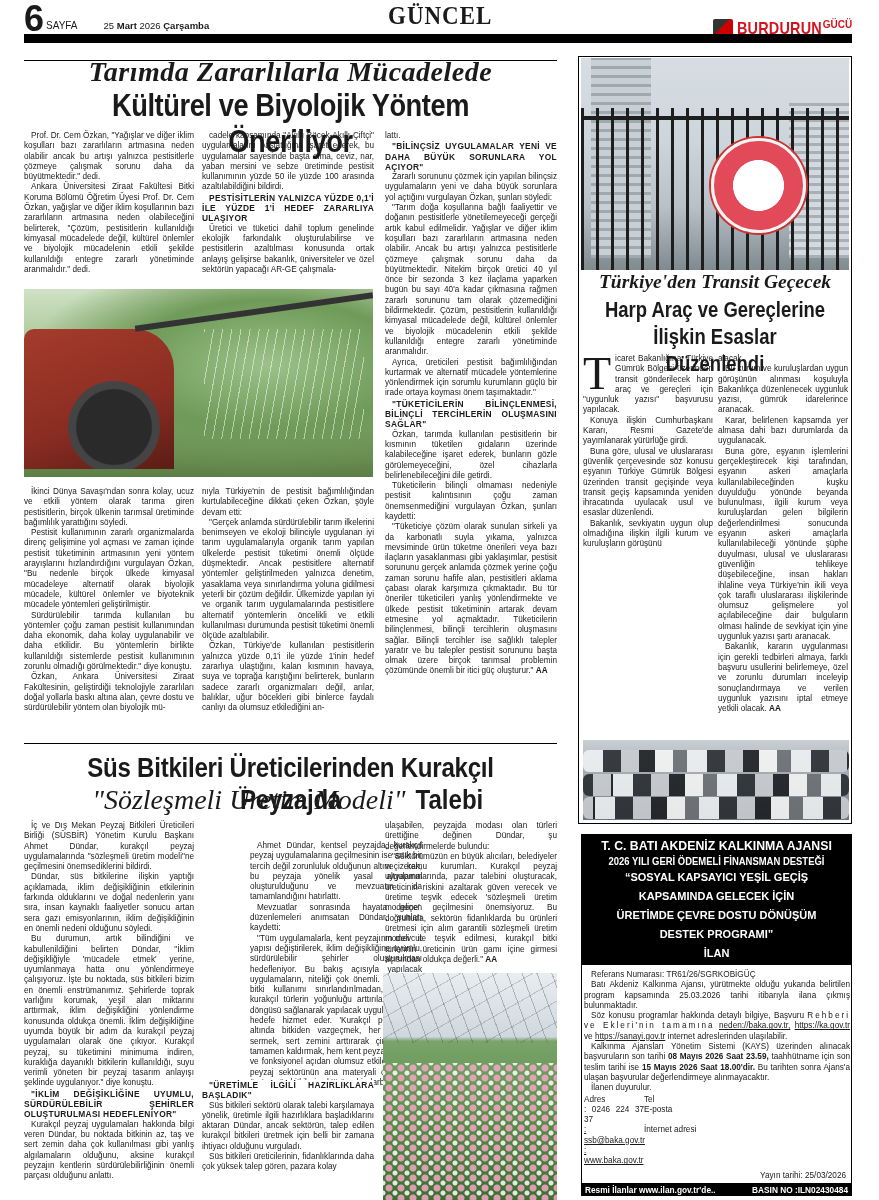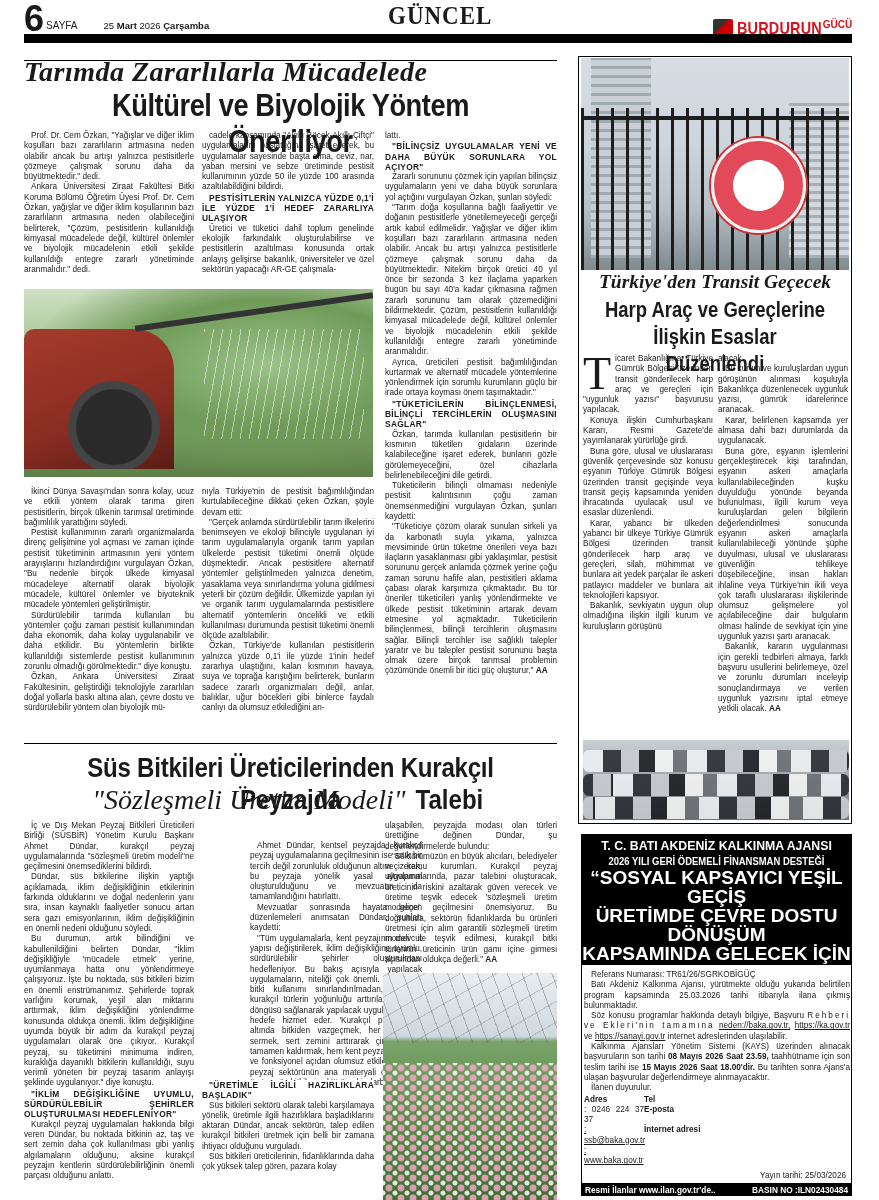--- a/index.html
+++ b/index.html
@@ -14,21 +14,21 @@
   .date b { font-weight: 700; }
   .section { position: absolute; left: 388px; top: 4px; font-family: "Liberation Serif", serif; font-weight: 900; font-size: 23px; letter-spacing: 1px; transform: scaleY(1.05); }
   .logo { position: absolute; left: 713px; top: 19px; height: 26px; display: flex; }
   .logo-badge { width: 20px; height: 22px; background: linear-gradient(135deg,#333 40%,#c00 40%); border-radius: 2px; margin-right: 4px; }
   .logo-text { color: #d6131c; font-weight: 700; font-size: 17px; letter-spacing: 0.2px; font-family: "Liberation Sans", sans-serif; transform: scaleX(0.85); transform-origin: left; }
   .logo-sub { color: #d6131c; font-weight: 700; font-size: 10px; margin-left: -14px; }
   .bar-thick { position: absolute; left: 24px; top: 34px; width: 828px; height: 9px; background: #000; }
   .bar-thin { position: absolute; left: 24px; top: 60px; width: 533px; height: 1px; background: #000; }
 
   
-  .headline-1a { position: absolute; left: 24px; top: 56px; width: 533px; font-family: "Liberation Serif", serif; font-style: italic; font-weight: 700; font-size: 28px; letter-spacing: 0.5px; }
+  .headline-1a { position: absolute; left: 24px; top: 56px; width: 533px; text-align: center; font-family: "Liberation Serif", serif; font-style: italic; font-weight: 700; font-size: 28px; letter-spacing: 0.5px; }
   .headline-1b { position: absolute; left: 24px; top: 88px; width: 533px; text-align: center; font-family: "Liberation Sans", sans-serif; font-weight: 700; font-size: 31px; letter-spacing: -0.5px; transform: scaleX(0.88); transform-origin: center; }
 
   .col { position: absolute; font-size: 8.2px; line-height: 10.3px; text-align: justify; }
   .col p { text-indent: 7px; }
   .col .sub { font-weight: 700; font-size: 8.4px; letter-spacing: 0.3px; text-indent: 7px; }
   .col .sig { font-weight: 700; }
 
   .photo-tractor { position: absolute; left: 24px; top: 289px; width: 349px; height: 188px; background:
       radial-gradient(ellipse at 70% 40%, #9cc28a 0%, #6f9a58 40%, transparent 70%),
       linear-gradient(180deg,#cfe1c4 0%,#98b983 45%,#5c7f46 100%); overflow: hidden; }
@@ -63,27 +63,27 @@
   .dropcap { float: left; font-family: "Liberation Serif", serif; font-size: 46px; line-height: 36px; margin: 2px 4px 0 0; font-weight: 400; }
 
   .photo-cars { position: absolute; left: 583px; top: 740px; width: 266px; height: 80px; background: linear-gradient(180deg,#c9cfd3 0%,#b8bfc4 20%,#6f767a 100%); overflow: hidden; }
   .cars-row { position: absolute; left: 0; width: 100%; height: 22px; background: repeating-linear-gradient(90deg,#eef0f2 0 20px,#2a2d31 20px 38px,#c9ccd0 38px 56px,#1c1e21 56px 72px,#f5f5f5 72px 90px,#6b6f73 90px 104px); border-radius: 6px; opacity: 0.9; }
 
   
   .ad-box { position: absolute; left: 581px; top: 834px; width: 271px; height: 362px; border: 1.2px solid #000; background: #fff; }
   .ad-head { position: absolute; left: 581px; top: 834px; width: 271px; height: 131px; background: #000; color: #fff; text-align: center; font-weight: 700; padding-top: 4px; }
   .ad-head .l1 { font-size: 12.3px; line-height: 16px; }
   .ad-head .l2 { font-size: 11px; line-height: 14px; transform: scaleX(0.86); }
-  .ad-head .l3 { font-size: 19px; line-height: 19px; }
+  .ad-head .l3 { font-size: 11px; line-height: 19px; }
   .ad-body { position: absolute; left: 584px; top: 970px; width: 266px; font-size: 8.2px; line-height: 10.3px; text-align: justify; }
   .ad-body p { text-indent: 7px; }
   .ad-body .link { text-decoration: underline; color: #1a1a1a; }
   .ad-body .spaced { letter-spacing: 2px; }
   .ad-table { display: grid; grid-template-columns: 60px 1fr; font-size: 8.2px; line-height: 10.3px; margin-top: 1px; }
-  .ad-table .k { font-weight: 700; }
+  .ad-table .k { font-weight: 400; }
   .ad-date { text-align: right; margin-top: 4px; padding-right: 4px; }
   .ad-foot { position: absolute; left: 581px; top: 1183px; width: 271px; height: 13px; background: #000; color: #fff; font-size: 8.3px; font-weight: 700; display: flex; justify-content: space-between; align-items: center; padding: 0 4px; }
 </style>
 </head>
 <body>
 
 <div class="masthead">
   <span class="page-num">6</span>
   <span class="page-label">SAYFA</span>
   <span class="date">
@@ -190,21 +190,20 @@
 <div class="headline-3a">Türkiye'den Transit Geçecek</div>
 <div class="headline-3b">
   <div>Harp Araç ve Gereçlerine</div>
   <div>İlişkin Esaslar Düzenlendi</div>
 </div>
 
 <div class="col" style="left:583px; top:354px; width:130px;">
   <p style="text-indent:0"><span class="dropcap">T</span><span>icaret Bakanlığına, Türkiye Gümrük Bölgesi üzerinden transit gönderilecek harp araç ve gereçleri için "uygunluk yazısı" başvurusu yapılacak.</span></p>
   <p>Konuya ilişkin Cumhurbaşkanı Kararı, Resmi Gazete'de yayımlanarak yürürlüğe girdi.</p>
   <p>Buna göre, ulusal ve uluslararası güvenlik çerçevesinde söz konusu eşyanın Türkiye Gümrük Bölgesi üzerinden transit geçişinde veya transit geçiş kapsamında yeniden ihracatında uyulacak usul ve esaslar düzenlendi.</p>
-  <p>Karar, yabancı bir ülkeden yabancı bir ülkeye Türkiye Gümrük Bölgesi üzerinden transit gönderilecek harp araç ve gereçleri, silah, mühimmat ve bunlara ait yedek parçalar ile askeri patlayıcı maddeler ve bunlara ait teknolojileri kapsıyor.</p>
   <p>Bakanlık, sevkiyatın uygun olup olmadığına ilişkin ilgili kurum ve kuruluşların görüşünü</p>
 </div>
 <div class="col" style="left:718px; top:354px; width:130px;">
   <p style="text-indent:0">alacak.</p>
   <p>Bu kurum ve kuruluşlardan uygun görüşünün alınması koşuluyla Bakanlıkça düzenlenecek uygunluk yazısı, gümrük idarelerince aranacak.</p>
   <p>Karar, belirlenen kapsamda yer almasa dahi bazı durumlarda da uygulanacak.</p>
   <p>Buna göre, eşyanın işlemlerini gerçekleştirecek kişi tarafından, eşyanın askeri amaçlarla kullanılabileceğinden kuşku duyulduğu yönünde beyanda bulunulması, ilgili kurum veya kuruluşlardan gelen bilgilerin değerlendirilmesi sonucunda eşyanın askeri amaçlarla kullanılabileceği yönünde şüphe duyulması, ulusal ve uluslararası güvenliğin tehlikeye düşebileceğine, insan hakları ihlaline veya Türkiye'nin ikili veya çok taraflı uluslararası ilişkilerinde olumsuz gelişmelere yol açılabileceğine dair bulguların olması halinde de sevkiyat için yine uygunluk yazısı şartı aranacak.</p>
   <p><span>Bakanlık, kararın uygulanması için gerekli tedbirleri almaya, farklı başvuru usullerini belirlemeye, özel ve zorunlu durumları inceleyip sonuçlandırmaya ve verilen uygunluk yazısını iptal etmeye yetkili olacak.</span> <span class="sig">AA</span></p>
 </div>
 
@@ -212,22 +211,22 @@
   <div class="cars-row" style="top:10px;"></div>
   <div class="cars-row" style="top:34px; background-position:30px 0;"></div>
   <div class="cars-row" style="top:57px; background-position:12px 0;"></div>
 </div>
 
 <div class="ad-box"></div>
 <div class="ad-head">
   <div class="l1">T. C. BATI AKDENİZ KALKINMA AJANSI</div>
   <div class="l2">2026 YILI GERİ ÖDEMELİ FİNANSMAN DESTEĞİ</div>
   <div class="l3">“SOSYAL KAPSAYICI YEŞİL GEÇİŞ</div>
+  <div class="l3">KAPSAMINDA GELECEK İÇİN</div>
   <div class="l3">ÜRETİMDE ÇEVRE DOSTU DÖNÜŞÜM</div>
-  <div class="l3">KAPSAMINDA GELECEK İÇİN</div>
   <div class="l3">DESTEK PROGRAMI”</div>
   <div class="l3">İLAN</div>
 </div>
 <div class="ad-body">
   <p>Referans Numarası: TR61/26/SGRKOBİGÜÇ</p>
   <p>Batı Akdeniz Kalkınma Ajansı, yürütmekte olduğu yukarıda belirtilen program kapsamında 25.03.2026 tarihi itibarıyla ilana çıkmış bulunmaktadır.</p>
   <p>
     <span>Söz konusu programlar hakkında detaylı bilgiye, Başvuru</span>
     <span class="spaced">Rehberi ve Ekleri'nin tamamına</span>
     <a class="link">neden://baka.gov.tr,</a>

